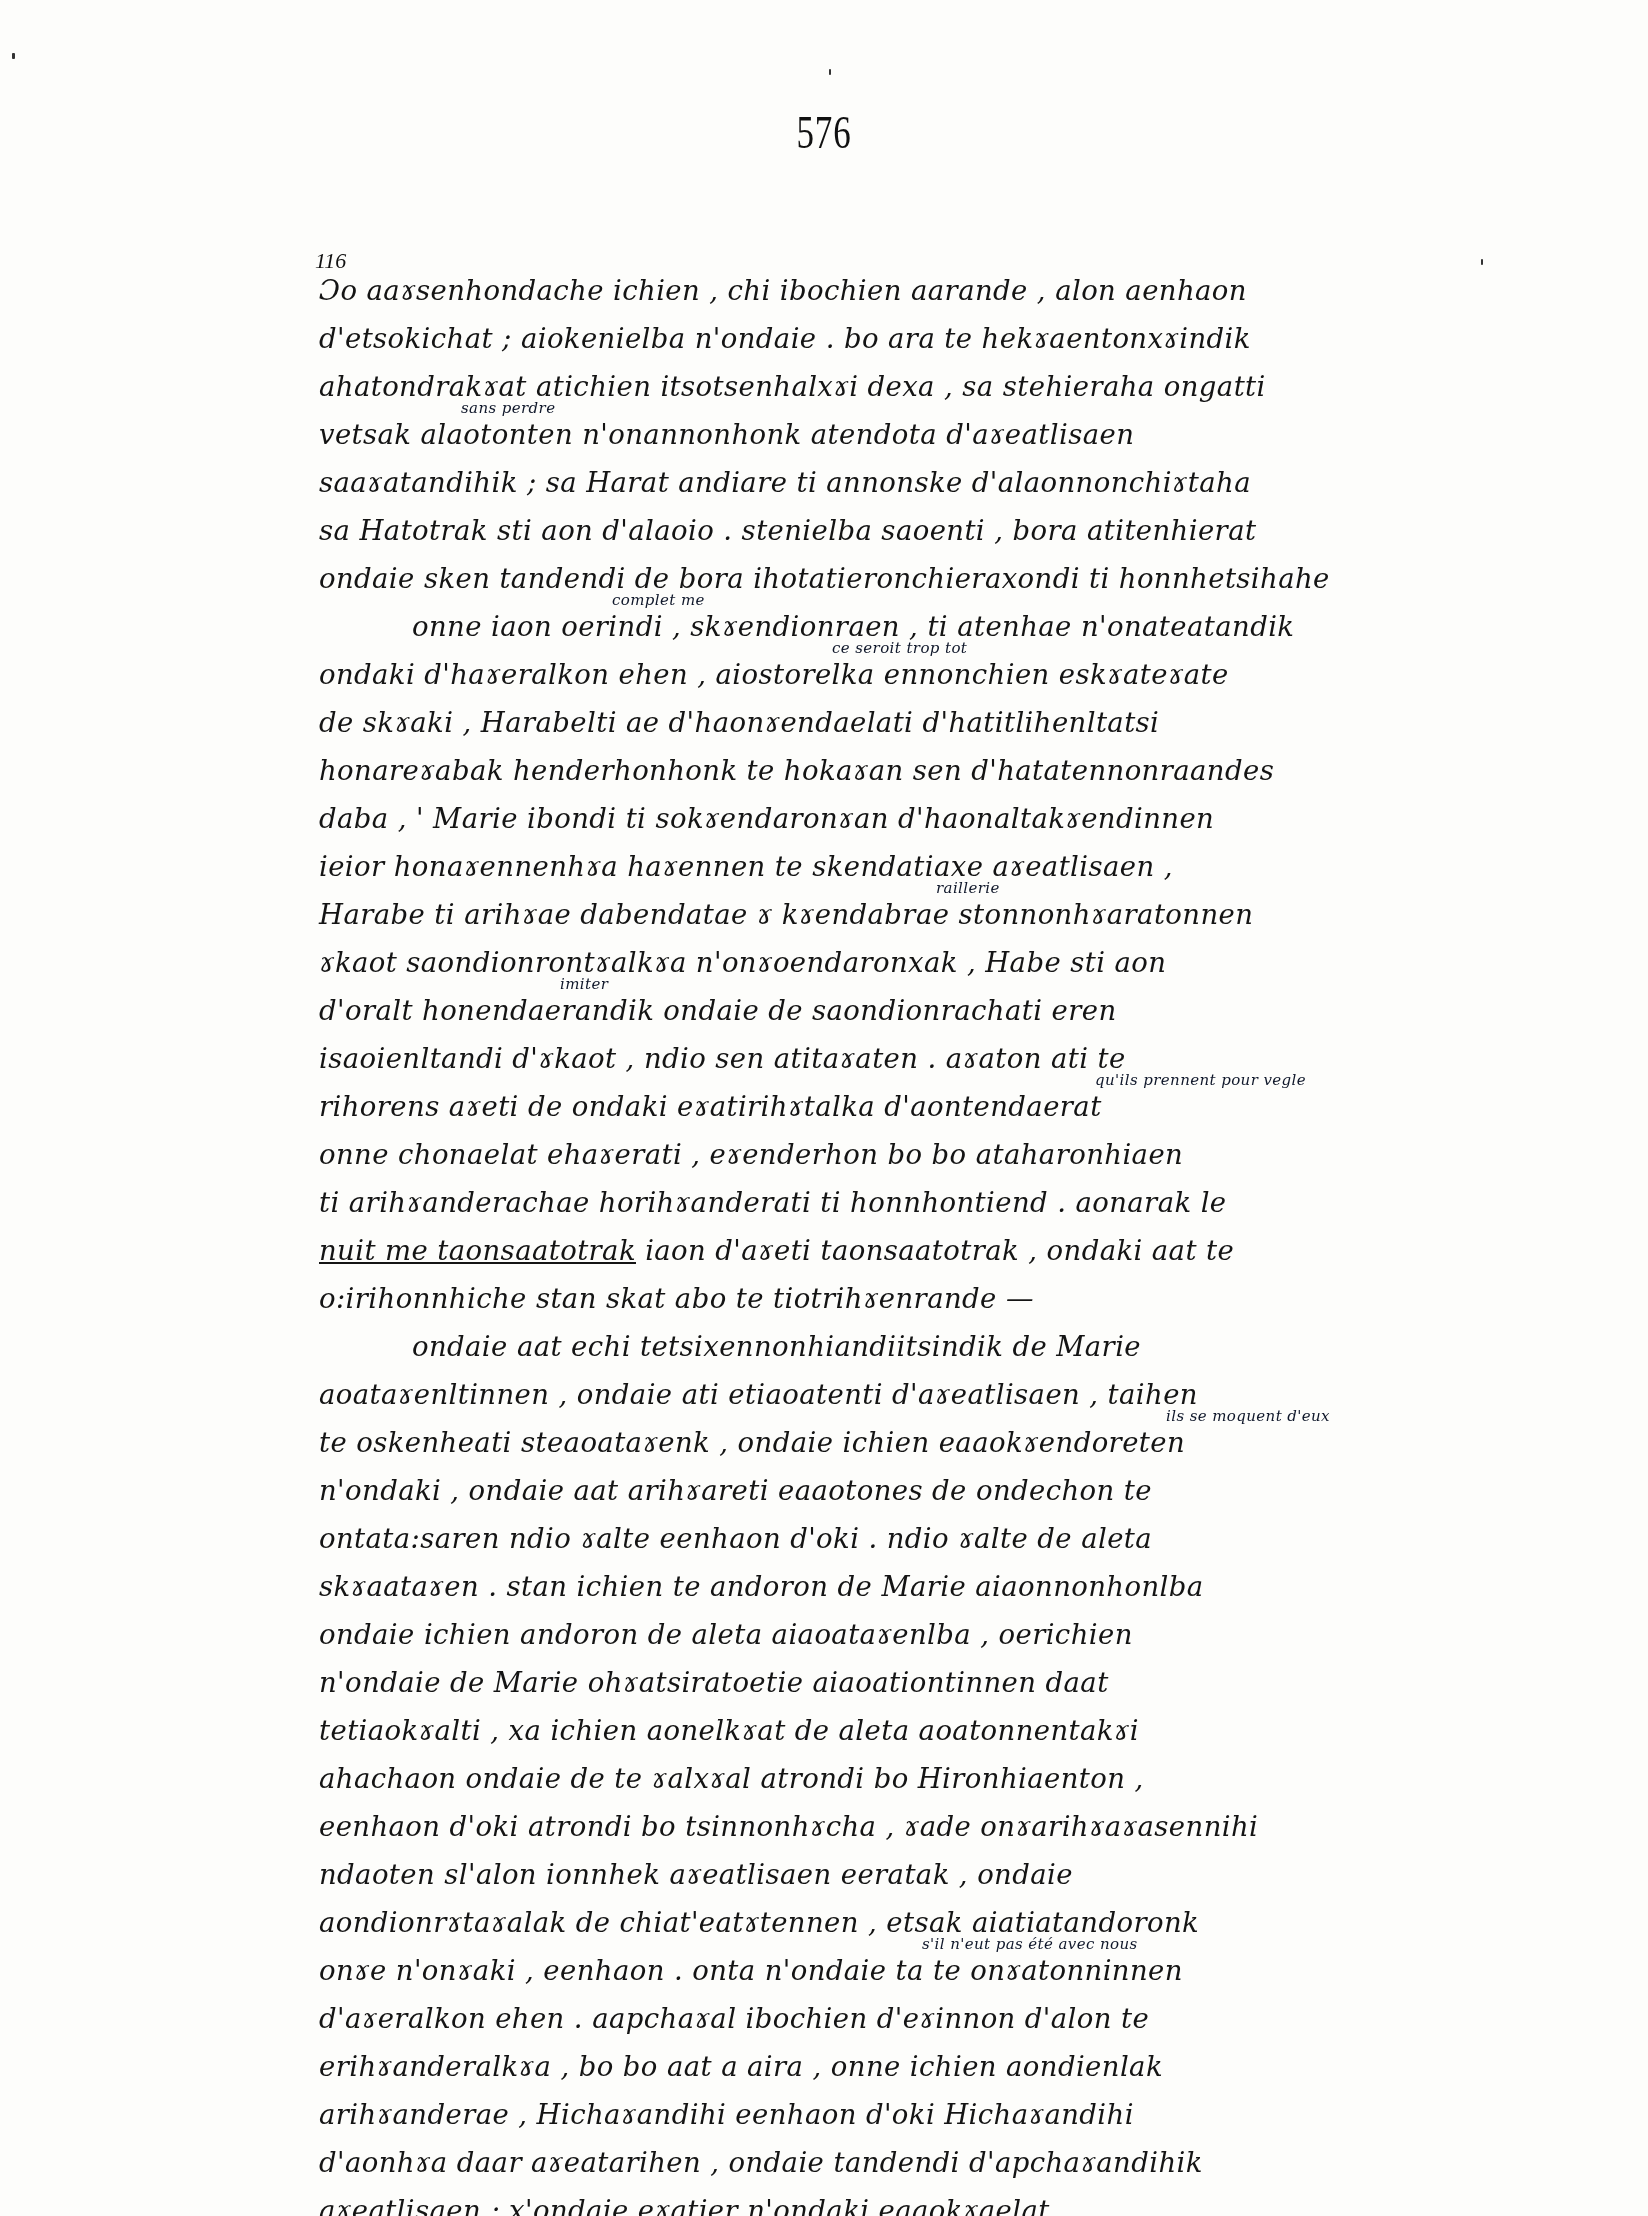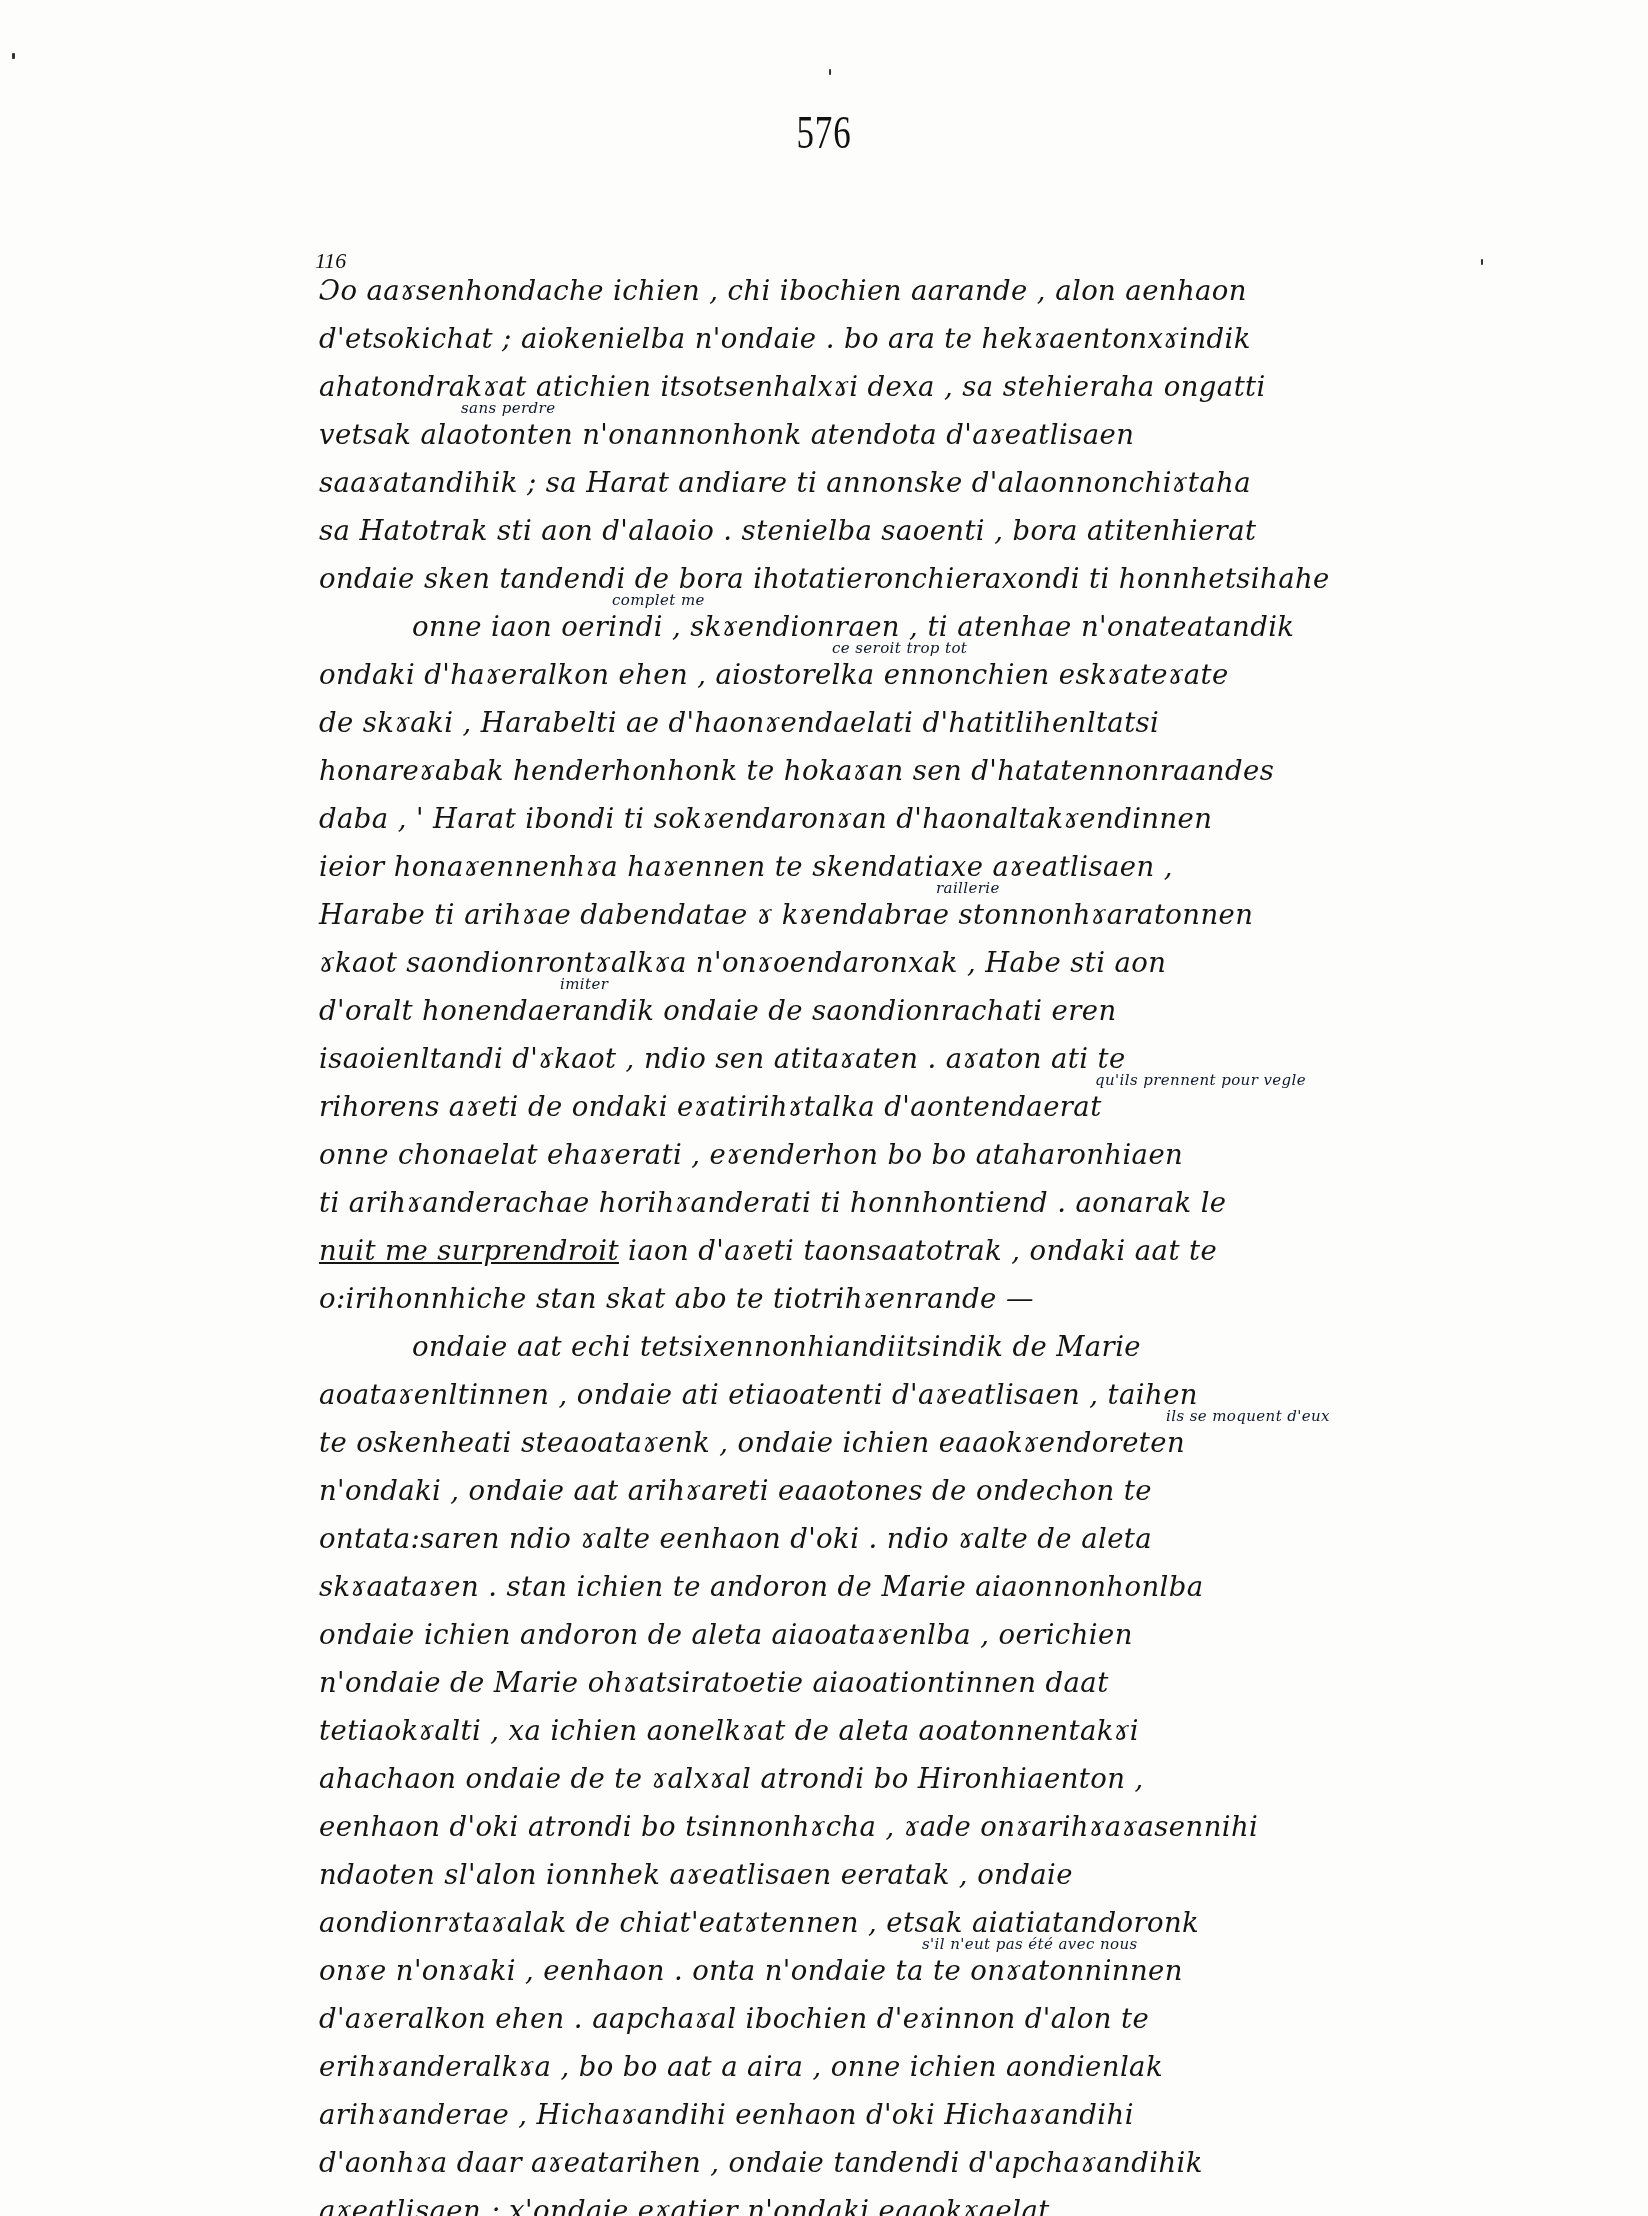--- a/index.html
+++ b/index.html
@@ -83,30 +83,30 @@
     <div class="line">d'etsokichat ; aiokenielba n'ondaie . bo ara te hekɤaentonxɤindik</div>
     <div class="line">ahatondrakɤat atichien itsotsenhalxɤi dexa , sa stehieraha ongatti</div>
     <div class="line">vetsak alaotonten n'onannonhonk atendota d'aɤeatlisaen<span class="gloss" style="left: 142px;">sans perdre</span></div>
     <div class="line">saaɤatandihik ; sa Harat andiare ti annonske d'alaonnonchiɤtaha</div>
     <div class="line">sa Hatotrak sti aon d'alaoio . stenielba saoenti , bora atitenhierat</div>
     <div class="line">ondaie sken tandendi de bora ihotatieronchieraxondi ti honnhetsihahe</div>
     <div class="line indent">onne iaon oerindi , skɤendionraen , ti atenhae n'onateatandik<span class="gloss" style="left: 293px;">complet me</span></div>
     <div class="line">ondaki d'haɤeralkon ehen , aiostorelka ennonchien eskɤateɤate<span class="gloss" style="left: 479px; margin-left: 34px;">ce seroit trop tot</span></div>
     <div class="line">de skɤaki , Harabelti ae d'haonɤendaelati d'hatitlihenltatsi</div>
     <div class="line">honareɤabak henderhonhonk te hokaɤan sen d'hatatennonraandes</div>
-    <div class="line">daba , ' Harat ibondi ti sokɤendaronɤan d'haonaltakɤendinnen</div>
+    <div class="line">daba , ' Marie ibondi ti sokɤendaronɤan d'haonaltakɤendinnen</div>
     <div class="line">ieior honaɤennenhɤa haɤennen te skendatiaxe aɤeatlisaen ,</div>
     <div class="line">Harabe ti arihɤae dabendatae ɤ kɤendabrae stonnonhɤaratonnen<span class="gloss" style="left: 569px; margin-left: 48px;">raillerie</span></div>
     <div class="line">ɤkaot saondionrontɤalkɤa n'onɤoendaronxak , Habe sti aon</div>
     <div class="line">d'oralt honendaerandik ondaie de saondionrachati eren<span class="gloss" style="left: 241px;">imiter</span></div>
     <div class="line">isaoienltandi d'ɤkaot , ndio sen atitaɤaten . aɤaton ati te</div>
     <div class="line">rihorens aɤeti de ondaki eɤatirihɤtalka d'aontendaerat<span class="gloss" style="left: 776px;">qu'ils prennent pour vegle</span></div>
     <div class="line">onne chonaelat ehaɤerati , eɤenderhon bo bo ataharonhiaen</div>
     <div class="line">ti arihɤanderachae horihɤanderati ti honnhontiend . aonarak le</div>
-    <div class="line"><span class="underlined">nuit me surprendroit</span> iaon d'aɤeti taonsaatotrak , ondaki aat te</div>
+    <div class="line"><span class="underlined">nuit me taonsaatotrak</span> iaon d'aɤeti taonsaatotrak , ondaki aat te</div>
     <div class="line">o:irihonnhiche stan skat abo te tiotrihɤenrande —</div>
     <div class="line indent">ondaie aat echi tetsixennonhiandiitsindik de Marie</div>
     <div class="line">aoataɤenltinnen , ondaie ati etiaoatenti d'aɤeatlisaen , taihen</div>
     <div class="line">te oskenheati steaoataɤenk , ondaie ichien eaaokɤendoreten<span class="gloss" style="left: 807px; margin-left: 40px;">ils se moquent d'eux</span></div>
     <div class="line">n'ondaki , ondaie aat arihɤareti eaaotones de ondechon te</div>
     <div class="line">ontata:saren ndio ɤalte eenhaon d'oki . ndio ɤalte de aleta</div>
     <div class="line">skɤaataɤen . stan ichien te andoron de Marie aiaonnonhonlba</div>
     <div class="line">ondaie ichien andoron de aleta aiaoataɤenlba , oerichien</div>
     <div class="line">n'ondaie de Marie ohɤatsiratoetie aiaoationtinnen daat</div>
     <div class="line">tetiaokɤalti , xa ichien aonelkɤat de aleta aoatonnentakɤi</div>

